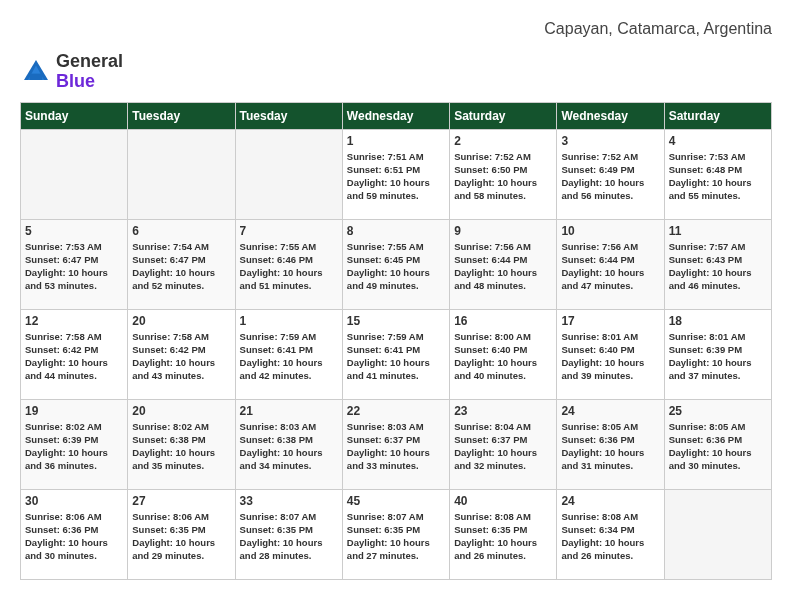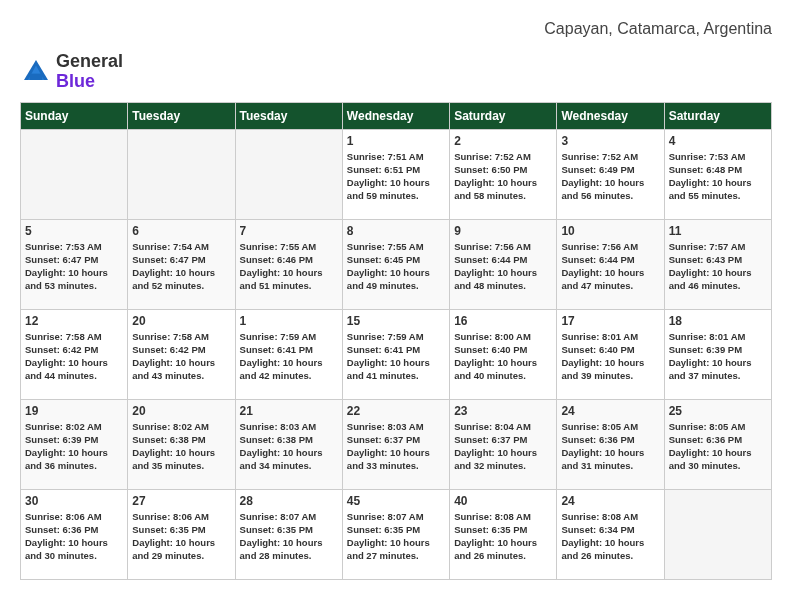--- a/index.html
+++ b/index.html
@@ -237,21 +237,21 @@
       <tr>
         <td>
           <span class="day-num">30</span>
           <div class="day-info">Sunrise: 8:06 AM<br>Sunset: 6:36 PM<br>Daylight: 10 hours and 30 minutes.</div>
         </td>
         <td>
           <span class="day-num">27</span>
           <div class="day-info">Sunrise: 8:06 AM<br>Sunset: 6:35 PM<br>Daylight: 10 hours and 29 minutes.</div>
         </td>
         <td>
-          <span class="day-num">28</span>
+          <span class="day-num">33</span>
           <div class="day-info">Sunrise: 8:07 AM<br>Sunset: 6:35 PM<br>Daylight: 10 hours and 28 minutes.</div>
         </td>
         <td>
           <span class="day-num">45</span>
           <div class="day-info">Sunrise: 8:07 AM<br>Sunset: 6:35 PM<br>Daylight: 10 hours and 27 minutes.</div>
         </td>
         <td>
           <span class="day-num">40</span>
           <div class="day-info">Sunrise: 8:08 AM<br>Sunset: 6:35 PM<br>Daylight: 10 hours and 26 minutes.</div>
         </td>

